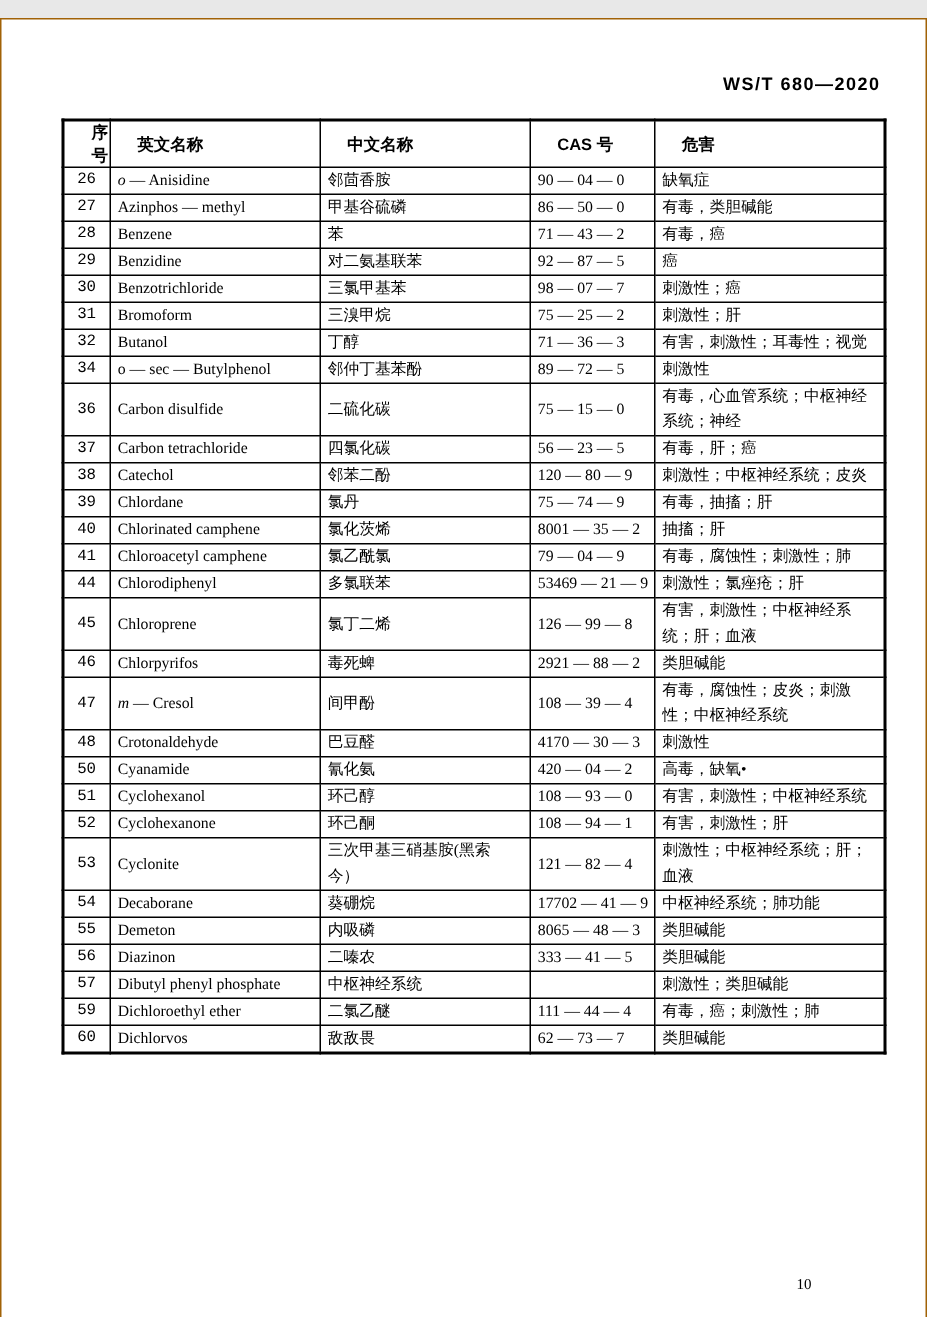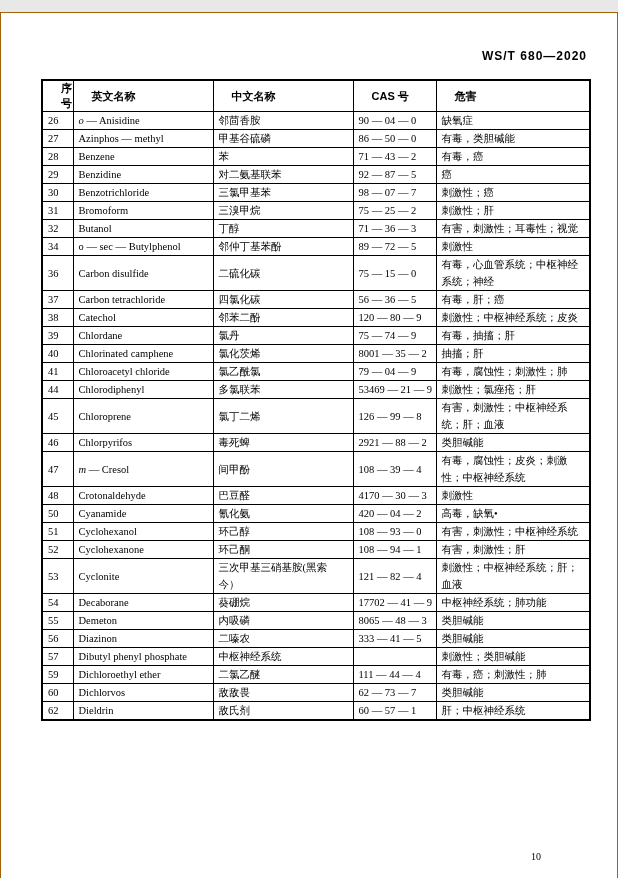--- a/index.html
+++ b/index.html
@@ -50,21 +50,21 @@
     line-height:17px;
     height:17px;
     padding:0 5px;
     color:#000;
   }
   col.c-no  { width:31px; }
   col.c-en  { width:140px; }
   col.c-zh  { width:140px; }
   col.c-cas { width:83px; }
   col.c-haz { width:154px; }
-  td.c-no  { padding:0 1px; }
+  td.c-no  { text-align:center; padding:0 1px;font-family:Liberation Mono, monospace; }
   td.c-cas { white-space:nowrap; padding:0 2px 0 5px; }
   .page-number {
     position:absolute;
     top:838px; right:76px;
     font-size:10px;
     font-family:"Liberation Serif","DejaVu Serif",serif;
     color:#000;
   }
 </style>
 </head>
@@ -152,21 +152,21 @@
           <td class="c-no">36</td>
           <td class="c-en"><span>Carbon disulfide</span></td>
           <td class="c-zh">二硫化碳</td>
           <td class="c-cas">75 — 15 — 0</td>
           <td class="c-haz">有毒，心血管系统；中枢神经系统；神经</td>
         </tr>
         <tr>
           <td class="c-no">37</td>
           <td class="c-en"><span>Carbon tetrachloride</span></td>
           <td class="c-zh">四氯化碳</td>
-          <td class="c-cas">56 — 36 — 5</td>
+          <td class="c-cas">56 — 23 — 5</td>
           <td class="c-haz">有毒，肝；癌</td>
         </tr>
         <tr>
           <td class="c-no">38</td>
           <td class="c-en"><span>Catechol</span></td>
           <td class="c-zh">邻苯二酚</td>
           <td class="c-cas">120 — 80 — 9</td>
           <td class="c-haz">刺激性；中枢神经系统；皮炎</td>
         </tr>
         <tr>
@@ -178,21 +178,21 @@
         </tr>
         <tr>
           <td class="c-no">40</td>
           <td class="c-en"><span>Chlorinated camphene</span></td>
           <td class="c-zh">氯化茨烯</td>
           <td class="c-cas">8001 — 35 — 2</td>
           <td class="c-haz">抽搐；肝</td>
         </tr>
         <tr>
           <td class="c-no">41</td>
-          <td class="c-en"><span>Chloroacetyl chloride</span></td>
+          <td class="c-en"><span>Chloroacetyl camphene</span></td>
           <td class="c-zh">氯乙酰氯</td>
           <td class="c-cas">79 — 04 — 9</td>
           <td class="c-haz">有毒，腐蚀性；刺激性；肺</td>
         </tr>
         <tr>
           <td class="c-no">44</td>
           <td class="c-en"><span>Chlorodiphenyl</span></td>
           <td class="c-zh">多氯联苯</td>
           <td class="c-cas">53469 — 21 — 9</td>
           <td class="c-haz">刺激性；氯痤疮；肝</td>
@@ -288,25 +288,18 @@
           <td class="c-cas">111 — 44 — 4</td>
           <td class="c-haz">有毒，癌；刺激性；肺</td>
         </tr>
         <tr>
           <td class="c-no">60</td>
           <td class="c-en"><span>Dichlorvos</span></td>
           <td class="c-zh">敌敌畏</td>
           <td class="c-cas">62 — 73 — 7</td>
           <td class="c-haz">类胆碱能</td>
         </tr>
-        <tr>
-          <td class="c-no">62</td>
-          <td class="c-en"><span>Dieldrin</span></td>
-          <td class="c-zh">敌氏剂</td>
-          <td class="c-cas">60 — 57 — 1</td>
-          <td class="c-haz">肝；中枢神经系统</td>
-        </tr>
       </tbody>
   </table>
 
   <div class="page-number">10</div>
 
 </div>
 
 </body></html>

